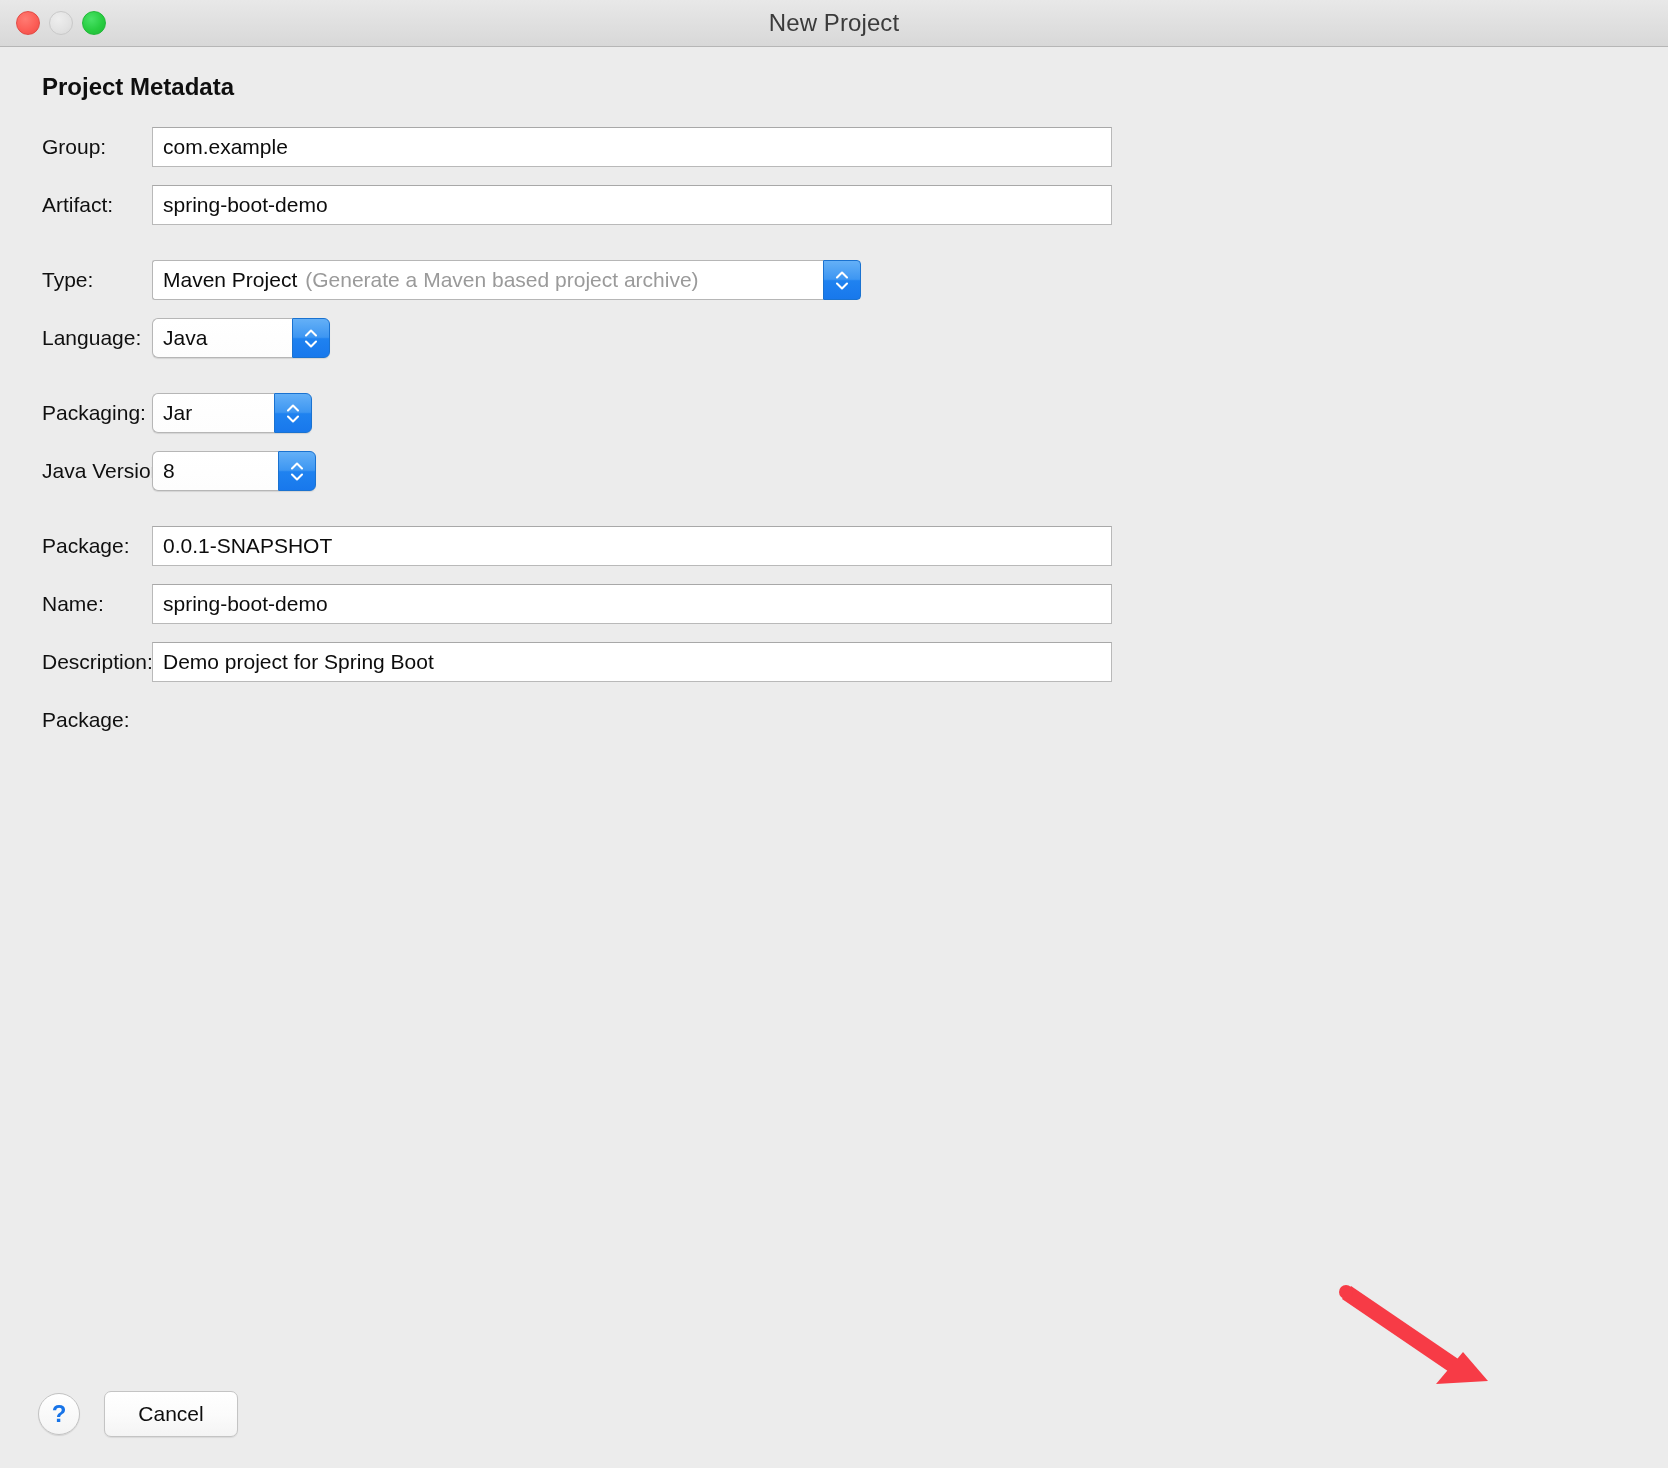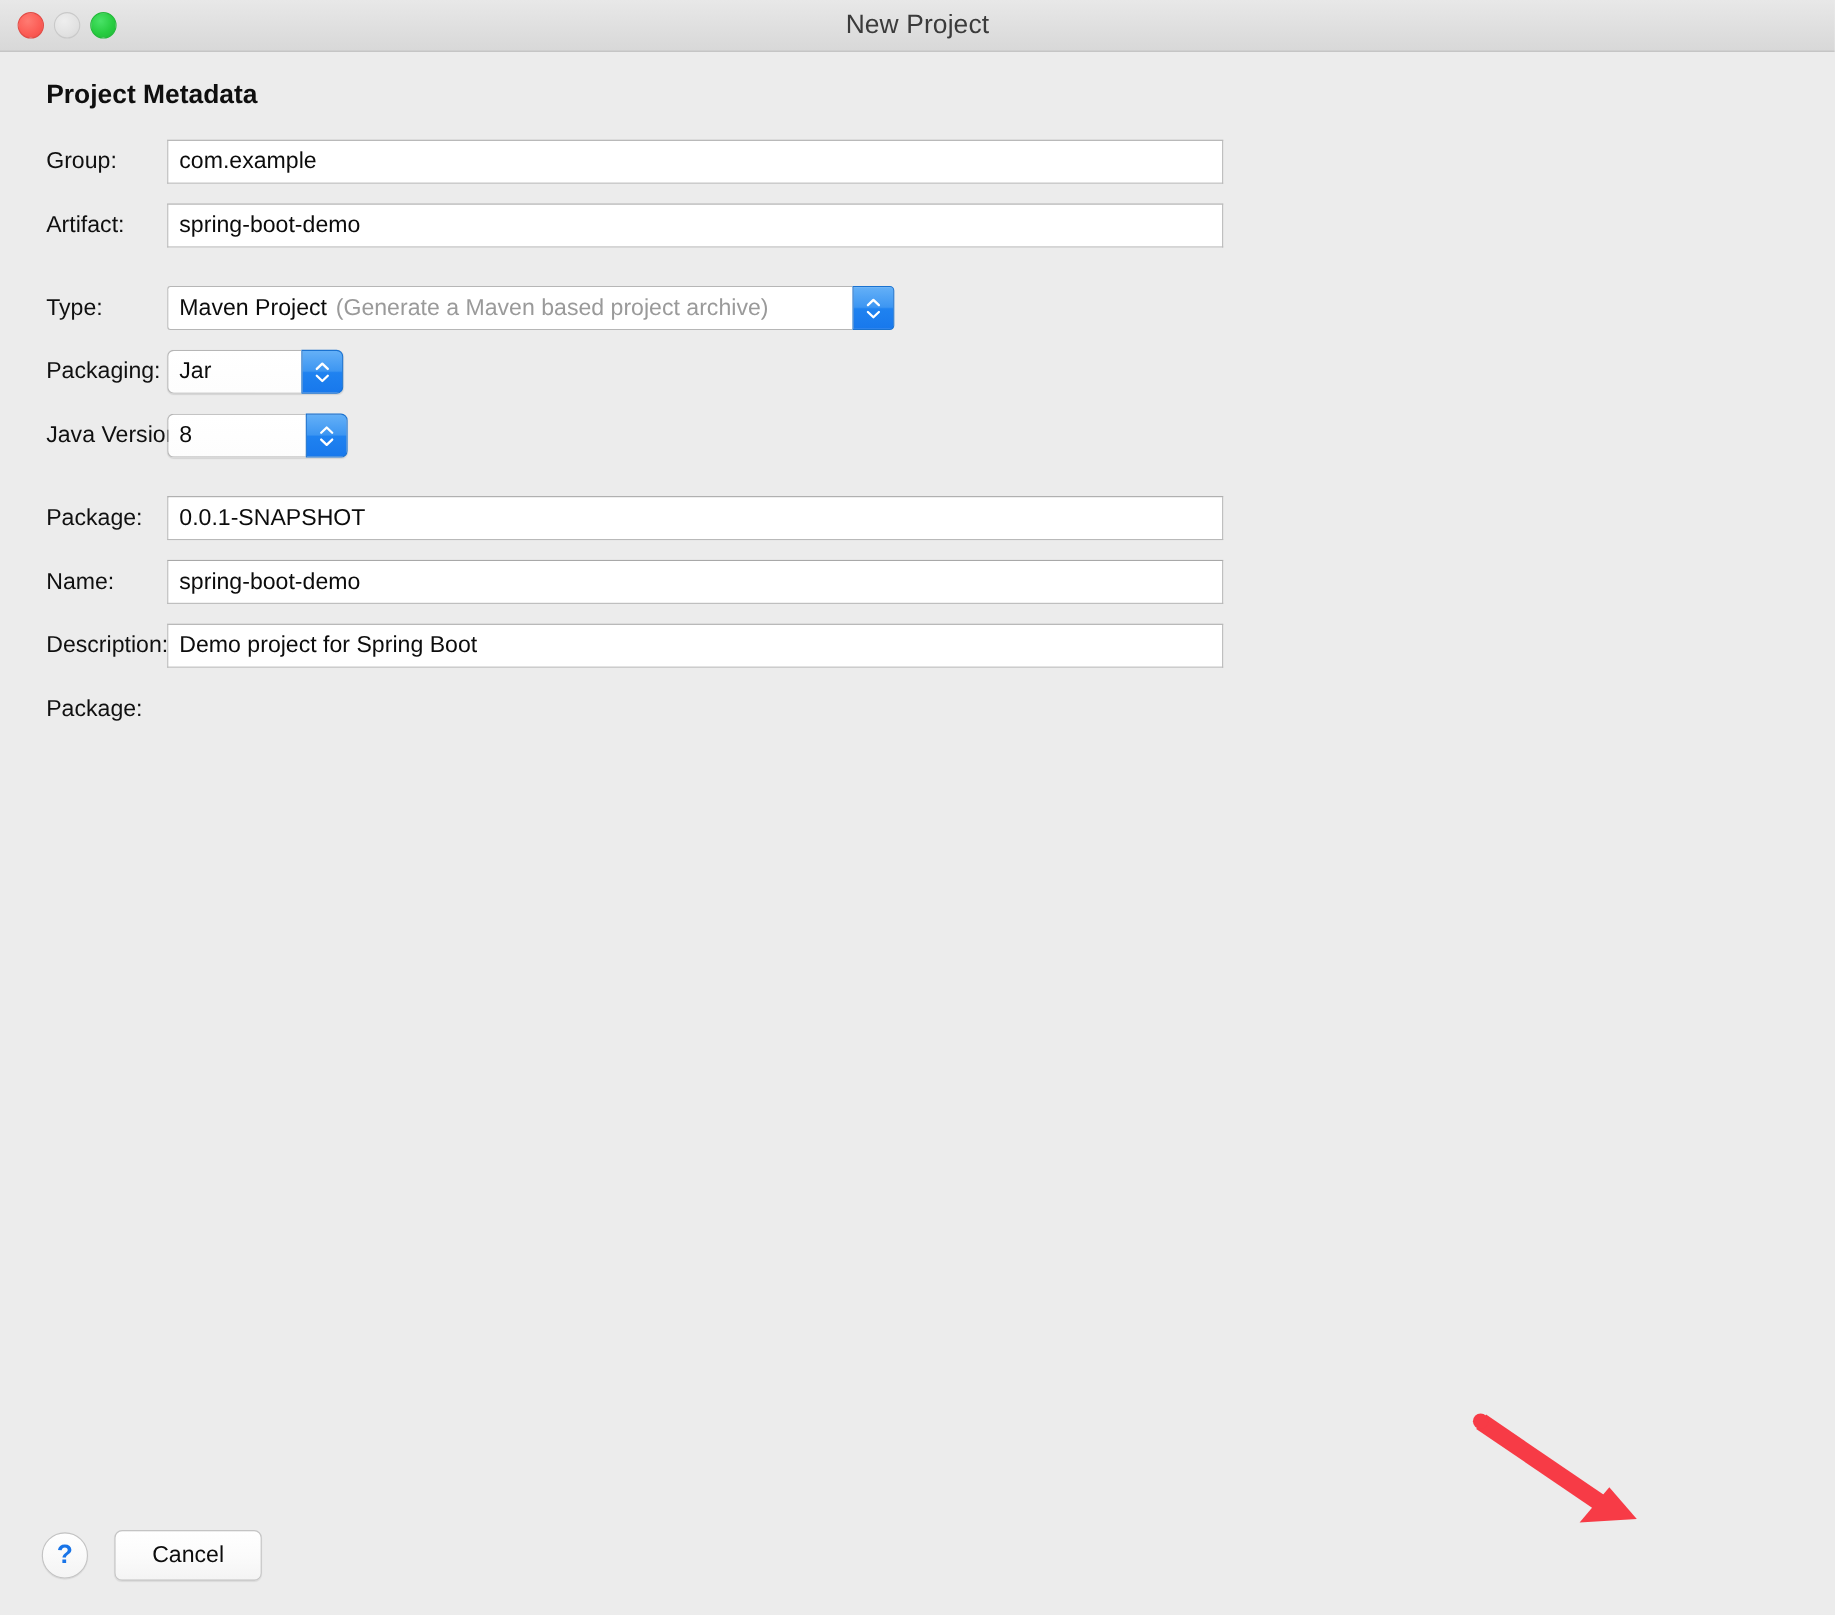--- a/index.html
+++ b/index.html
@@ -310,35 +310,51 @@
       <div class="row gap-lg">
         <div class="row-label">Artifact:</div>
         <div class="field-wrap">
           <div class="textfield wide">spring-boot-demo</div>
         </div>
       </div>
 
       <div class="row">
         <div class="row-label">Type:</div>
         <div class="popup square">
-          <div class="popup-face" style="width:623px">
+          <div class="popup-face" style="width:671px">
             <span>Maven Project</span>
             <span class="hint">(Generate a Maven based project archive)</span>
           </div>
           <div class="stepper">
             <svg class="chev" viewBox="0 0 14 8">
               <polyline points="2,6.4 7,1.6 12,6.4" fill="none" stroke="#ffffff" stroke-width="2.1" stroke-linecap="round" stroke-linejoin="round"></polyline>
             </svg>
             <svg class="chev" viewBox="0 0 14 8">
               <polyline points="2,1.6 7,6.4 12,1.6" fill="none" stroke="#ffffff" stroke-width="2.1" stroke-linecap="round" stroke-linejoin="round"></polyline>
             </svg>
           </div>
         </div>
       </div>
 
+      <div class="row gap-lg">
+        <div class="row-label">Language:</div>
+        <div class="popup round">
+          <div class="popup-face" style="width:140px">
+            <span>Java</span>
+          </div>
+          <div class="stepper">
+            <svg class="chev" viewBox="0 0 14 8">
+              <polyline points="2,6.4 7,1.6 12,6.4" fill="none" stroke="#ffffff" stroke-width="2.1" stroke-linecap="round" stroke-linejoin="round"></polyline>
+            </svg>
+            <svg class="chev" viewBox="0 0 14 8">
+              <polyline points="2,1.6 7,6.4 12,1.6" fill="none" stroke="#ffffff" stroke-width="2.1" stroke-linecap="round" stroke-linejoin="round"></polyline>
+            </svg>
+          </div>
+        </div>
+      </div>
 
       <div class="row">
         <div class="row-label">Packaging:</div>
         <div class="popup round">
           <div class="popup-face" style="width:122px">
             <span>Jar</span>
           </div>
           <div class="stepper">
             <svg class="chev" viewBox="0 0 14 8">
               <polyline points="2,6.4 7,1.6 12,6.4" fill="none" stroke="#ffffff" stroke-width="2.1" stroke-linecap="round" stroke-linejoin="round"></polyline>

